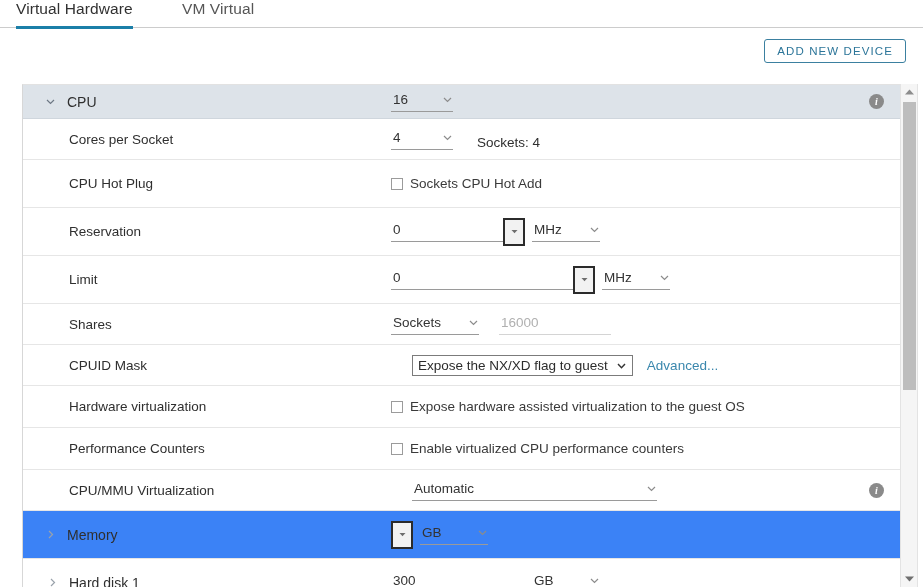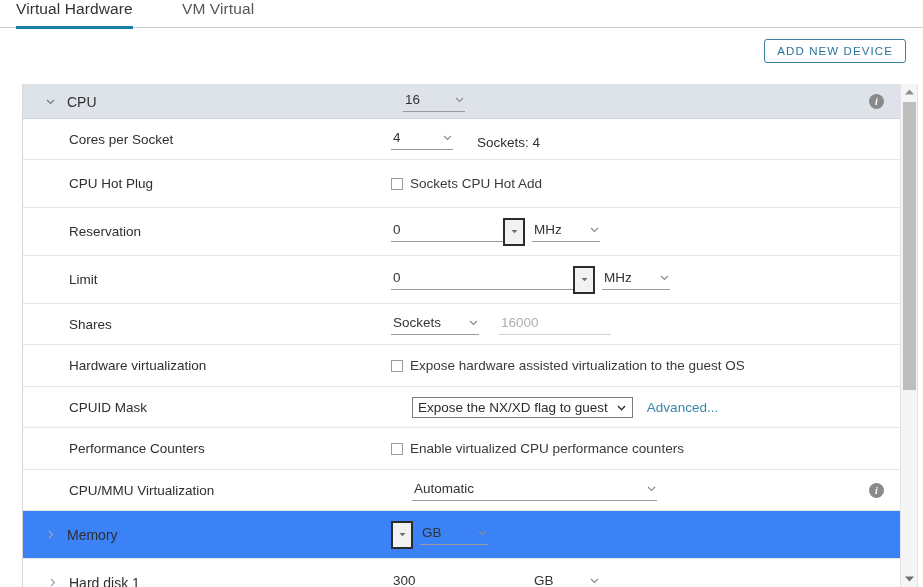--- a/index.html
+++ b/index.html
@@ -294,21 +294,21 @@
 <div class="panel-wrap">
   <div class="panel">
 
     <div class="row header" style="height:34px;">
       <span class="chev">
         <svg width="11" height="11" viewBox="0 0 11 11">
             <path d="M2 4 L5.5 7.5 L9 4" fill="none" stroke="#6d7884" stroke-width="1.2"></path>
           </svg>
       </span>
       <span class="label group">CPU</span>
-      <span class="ctl" style="left:368px;margin-left:12px;">
+      <span class="ctl" style="left:368px;">
         <span class="sel-uline" style="width:62px;">
           <span class="seltext">16</span>
           <span class="caret">
             <svg width="11" height="11" viewBox="0 0 11 11">
                 <path d="M2 4 L5.5 7.5 L9 4" fill="none" stroke="#8c8c8c" stroke-width="1.2"></path>
               </svg>
           </span>
         </span>
       </span>
       <span class="info-icon">i</span>
@@ -384,49 +384,49 @@
       <span class="ctl" style="left:368px;">
         <span class="sel-uline" style="width:88px;">
           <span class="seltext">Sockets</span>
           <span class="caret">
             <svg width="11" height="11" viewBox="0 0 11 11">
                 <path d="M2 4 L5.5 7.5 L9 4" fill="none" stroke="#8c8c8c" stroke-width="1.2"></path>
               </svg>
           </span>
         </span>
         <input class="uline disabled" style="width: 112px; margin-left: 20px;" disabled="" value="16000">
-      </span>
-    </div>
-
-    <div class="row" style="height:42px;">
-      <span class="label" style="margin-left:22px;">Hardware virtualization</span>
-      <span class="ctl" style="left:368px;">
-        <span class="cbwrap">
-          <span class="cbox"></span>
-          <span class="cbtext">Expose hardware assisted virtualization to the guest OS</span>
-        </span>
       </span>
     </div>
 
     <div class="row" style="height:41px;">
       <span class="label" style="margin-left:22px;">CPUID Mask</span>
       <span class="ctl" style="left:389px;">
         <span class="nsel">
           <span class="t">Expose the NX/XD flag to guest</span>
           <span class="c">
             <svg width="11" height="11" viewBox="0 0 11 11">
                 <path d="M2 4 L5.5 7.8 L9 4" fill="none" stroke="#333" stroke-width="1.4"></path>
               </svg>
           </span>
         </span>
         <span class="link" style="margin-left:14px;">Advanced...</span>
       </span>
     </div>
 
     <div class="row" style="height:42px;">
+      <span class="label" style="margin-left:22px;">Hardware virtualization</span>
+      <span class="ctl" style="left:368px;">
+        <span class="cbwrap">
+          <span class="cbox"></span>
+          <span class="cbtext">Expose hardware assisted virtualization to the guest OS</span>
+        </span>
+      </span>
+    </div>
+
+    <div class="row" style="height:42px;">
       <span class="label" style="margin-left:22px;">Performance Counters</span>
       <span class="ctl" style="left:368px;">
         <span class="cbwrap">
           <span class="cbox"></span>
           <span class="cbtext">Enable virtualized CPU performance counters</span>
         </span>
       </span>
     </div>
 
     <div class="row" style="height:41px;">

